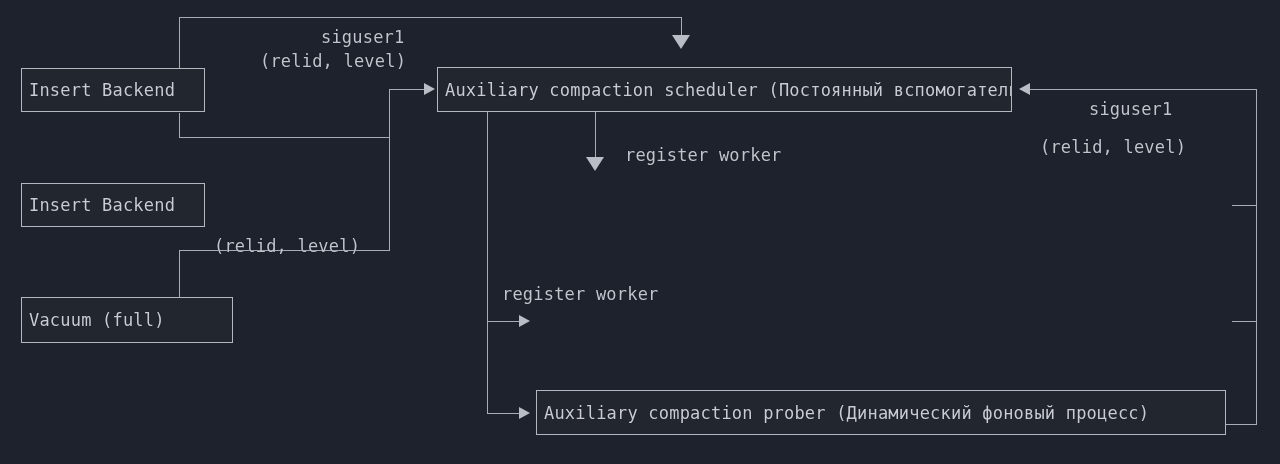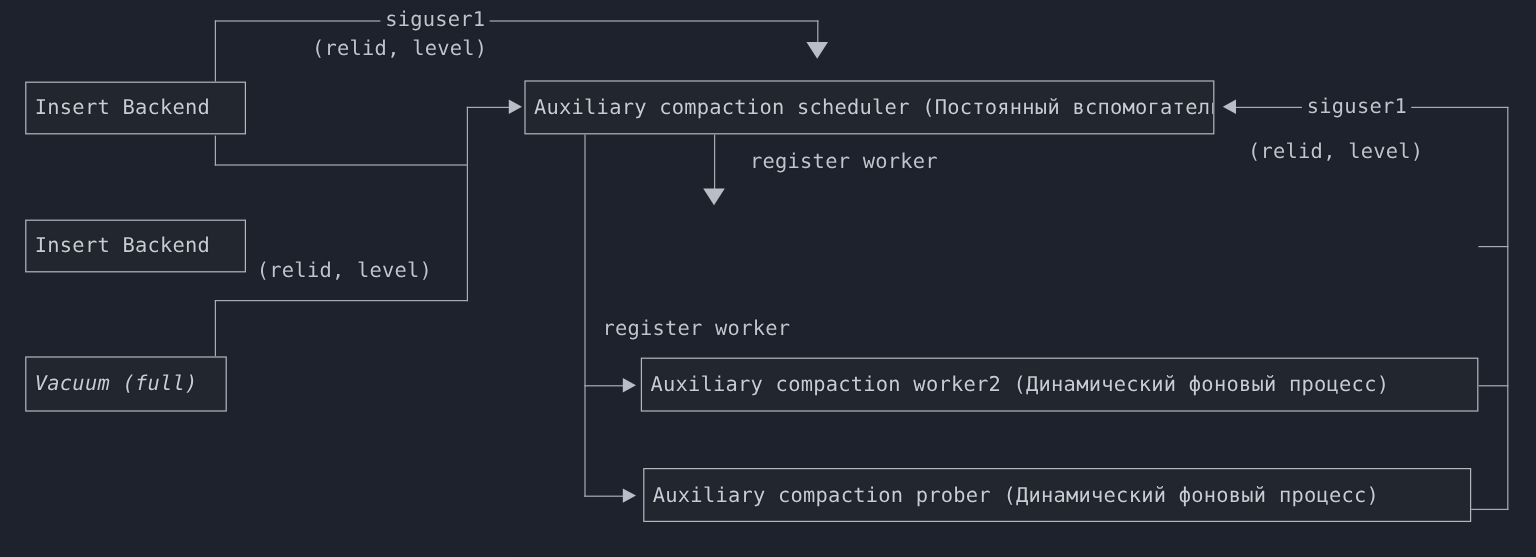--- a/index.html
+++ b/index.html
@@ -40,20 +40,21 @@
   
   .lbl {
     position: absolute;
     color: #c0c4cc;
     font-size: 17px;
     white-space: nowrap;
     letter-spacing: 0.2px;
     background: #1e222d;
     padding: 0 4px;
     text-shadow: 0 0 1px rgba(0,0,0,0.6);
+    margin-top: 20px;
   }
   .lbl.nobg { background: transparent; }
 
   
   .hline {
     position: absolute;
     height: 0;
     border-top: 1px solid #a8acb5;
   }
   .vline {
@@ -129,30 +130,27 @@
   <div class="lbl nobg" style="left:1036px; top:117px;">(relid, level)</div>
 
   <div class="box" style="left:21px; top:68px; width:184px; height:44px;">
     <span class="box-label">Insert Backend</span>
   </div>
 
   <div class="box" style="left:21px; top:183px; width:184px; height:44px;">
     <span class="box-label">Insert Backend</span>
   </div>
 
-  <div class="box" style="left:21px; top:297px; width:168px; height:46px;font-style:italic;">
+  <div class="box" style="left:21px; top:297px; width:212px; height:46px;">
     <span class="box-label">Vacuum (full)</span>
   </div>
 
   <div class="box" style="left:437px; top:67px; width:575px; height:45px;">
     <span class="box-label">Auxiliary compaction scheduler (Постоянный вспомогательный процесс)</span>
   </div>
 
 
-  <div class="box" style="left:534px; top:298px; width:698px; height:45px;">
-    <span class="box-label">Auxiliary compaction worker2 (Динамический фоновый процесс)</span>
-  </div>
 
   <div class="box" style="left:536px; top:390px; width:690px; height:45px;">
     <span class="box-label">Auxiliary compaction prober (Динамический фоновый процесс)</span>
   </div>
 
 </div>
 
 </body></html>

